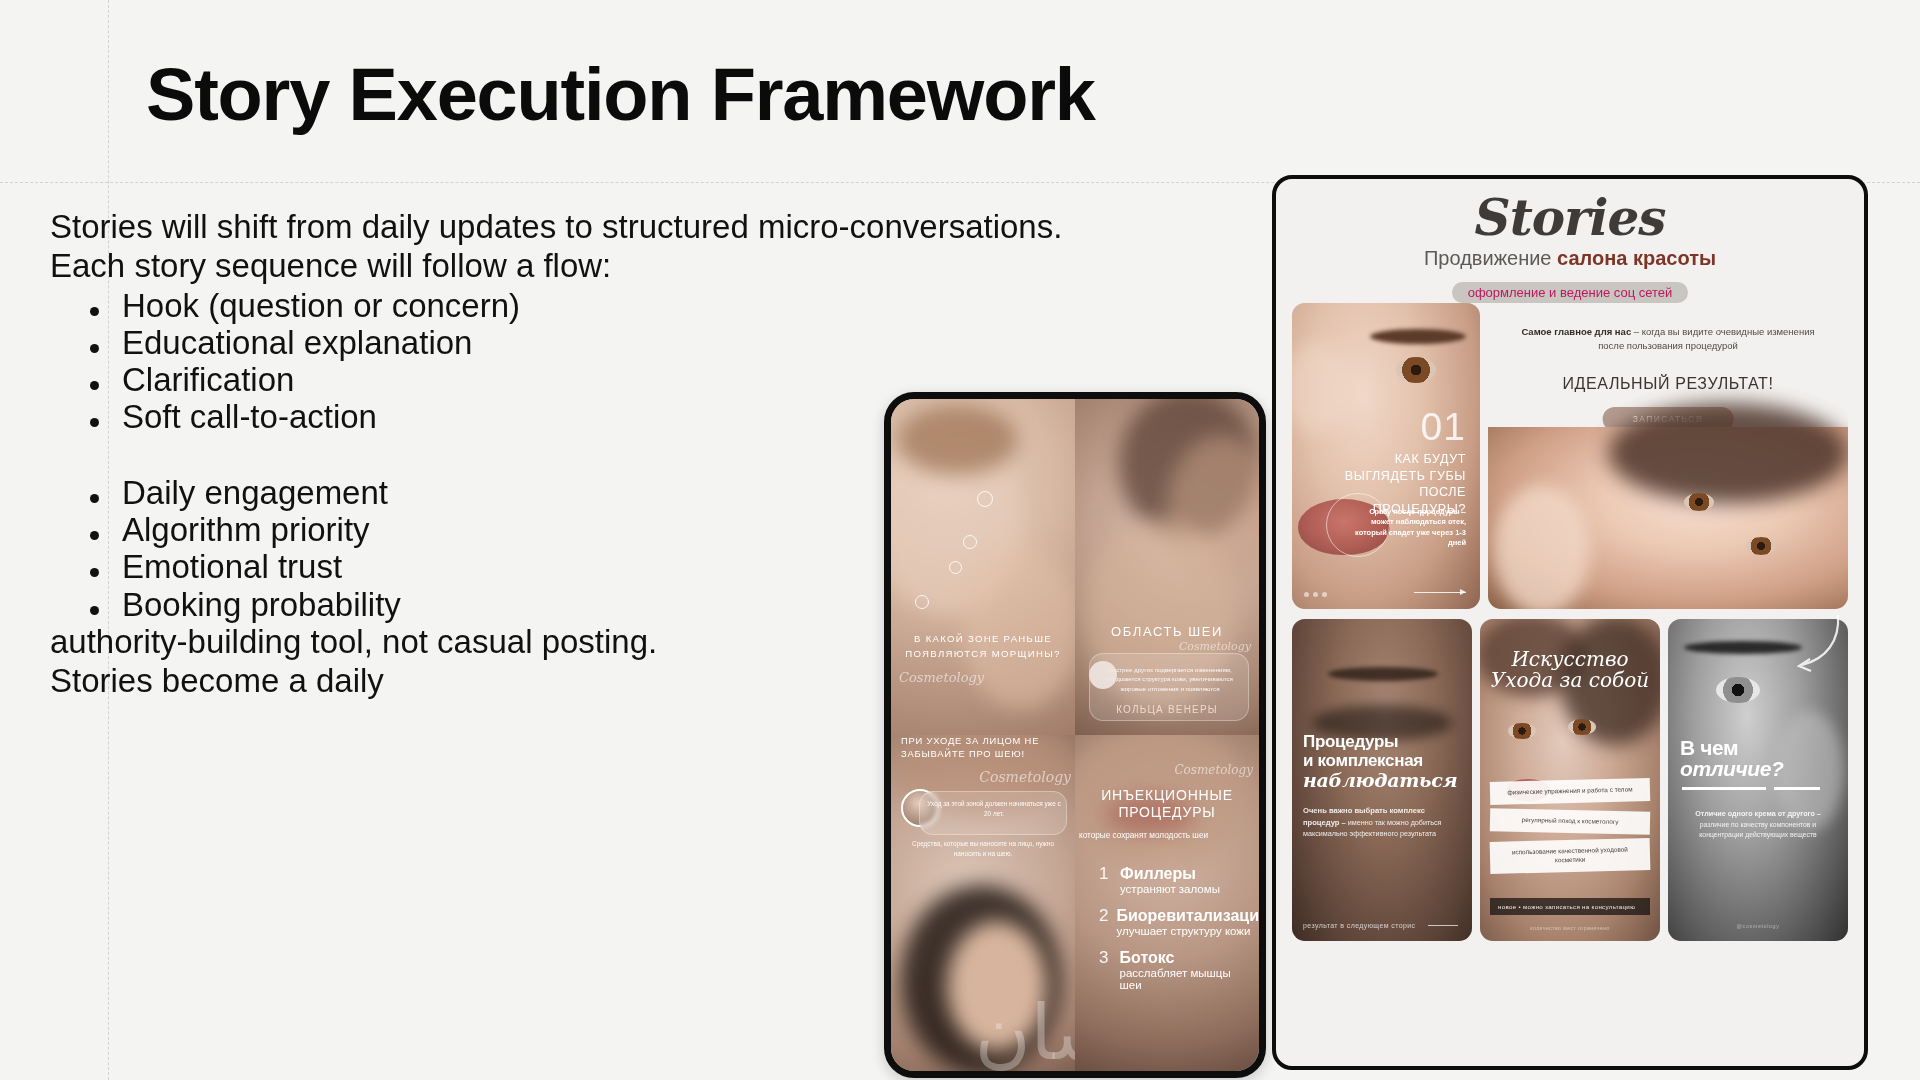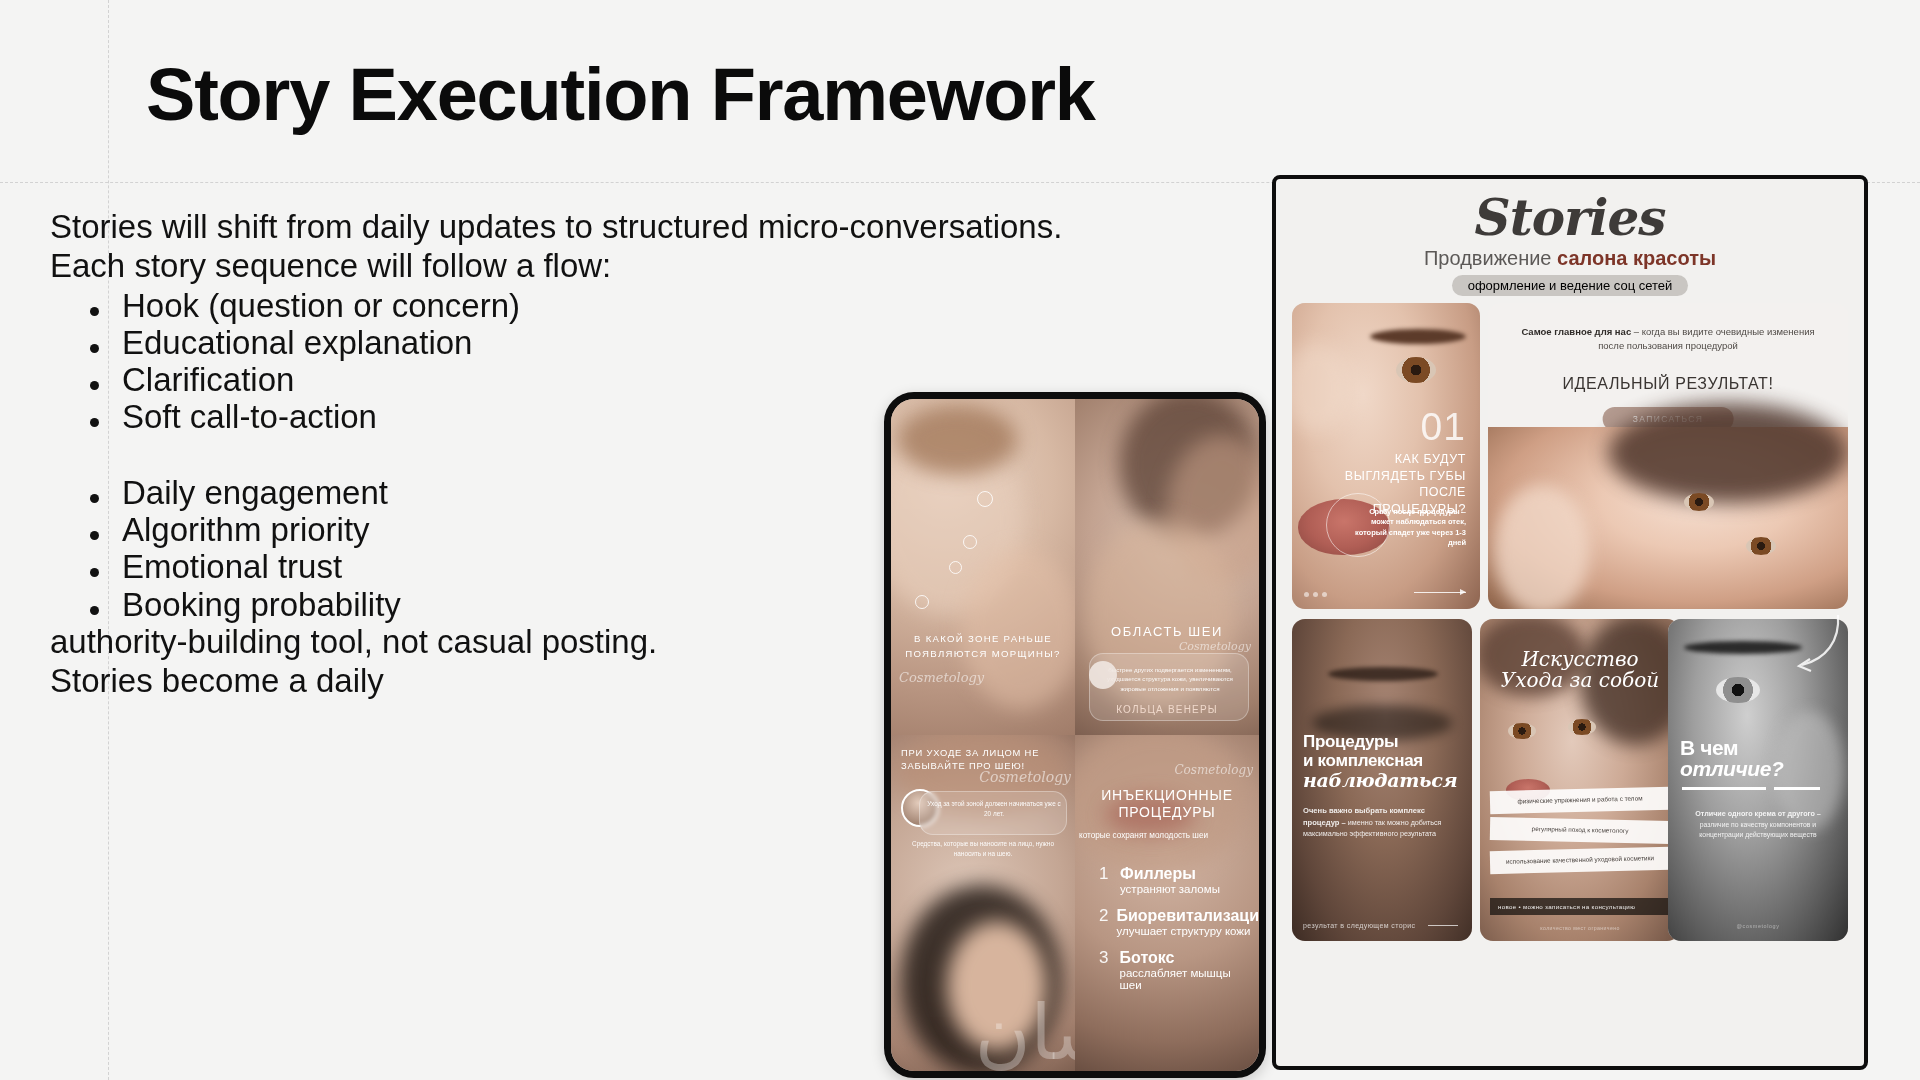--- a/index.html
+++ b/index.html
@@ -79,40 +79,40 @@
   .watermark{
     position:absolute;left:-62px;bottom:-6px;width:420px;
     font-size:76px;color:rgba(255,255,255,.30);
     font-family:"DejaVu Sans",sans-serif;direction:rtl;
     pointer-events:none;user-select:none;white-space:nowrap;
   }
 
   
   .board{
     position:absolute;left:1272px;top:175px;width:588px;height:887px;
-    border:4px solid #0d0d0d;border-radius:8px;background:#f2f1ef;overflow:hidden;
+    border:4px solid #0d0d0d;border-radius:20px;background:#f2f1ef;overflow:hidden;
   }
   .board-head{position:absolute;left:0;right:0;top:14px;text-align:center;}
   .brand-script{
     font-family:"DejaVu Serif",serif;font-style:italic;font-weight:bold;
     font-size:50px;color:#3e3b39;line-height:1;letter-spacing:-1px;
   }
   .brand-sub{font-size:20px;color:#5c5957;margin-top:4px;}
   .brand-sub b{color:#7d3528;}
   .brand-pill{
-    display:inline-block;margin-top:5px;padding:3px 16px;border-radius:11px;
-    background:#c9c6c2;color:#000000;font-size:13px;
+    display:inline-block;margin-top:12px;padding:3px 16px;border-radius:11px;
+    background:#c9c6c2;color:#be185d;font-size:13px;
   }
 
   .card{position:absolute;border-radius:13px;overflow:hidden;background:#ded3cb;}
 
   .c-01{left:16px;top:124px;width:188px;height:306px;}
   .c-02{left:212px;top:124px;width:360px;height:306px;background:#f3f1ef;}
   .c-03{left:16px;top:440px;width:180px;height:322px;}
-  .c-04{left:204px;top:440px;width:180px;height:322px;padding-left:20px;}
+  .c-04{left:204px;top:440px;width:180px;height:322px;}
   .c-05{left:392px;top:440px;width:180px;height:322px;}
 
   .lipface{position:absolute;inset:0;background:
     radial-gradient(ellipse at 38% 30%, #f0d8c8 0%, #e3c2ad 35%, #c89d85 68%, #8d6450 100%);}
   .browline{position:absolute;background:#5c3b2a;border-radius:50%;filter:blur(2px);}
   .eyeball{position:absolute;border-radius:50%;background:
     radial-gradient(circle at 50% 50%,#2a1a10 0 22%,#7b4a24 23% 58%,#d9c6b5 59% 100%);}
   .lips{position:absolute;border-radius:50% 50% 48% 48%;background:
     radial-gradient(ellipse at 50% 40%, #c9756a 0%, #b05e55 55%, #8a4740 100%);filter:blur(.4px);}
 
@@ -234,21 +234,21 @@
         <div class="glass" style="left:14px;right:10px;bottom:14px;height:66px;"></div>
         <div style="position:absolute;left:22px;right:16px;bottom:42px;color:rgba(255,255,255,.92);font-size:6.2px;line-height:1.5;text-align:center;">быстрее других подвергается изменениям, ухудшается структура кожи, увеличиваются жировые отложения и появляются</div>
         <div class="cap cap-up" style="bottom:20px;font-size:10px;color:#f0d9cc;letter-spacing:1.2px;">КОЛЬЦА ВЕНЕРЫ</div>
         <div style="position:absolute;left:14px;bottom:46px;width:28px;height:28px;border-radius:50%;background:#efe7e1;opacity:.9;"></div>
       </div>
 
       <div class="pm-cell skinC">
         <div class="face-blob" style="left:6px;top:-8px;width:170px;height:90px;background:#b88d74;opacity:.6;"></div>
         <div class="face-blob" style="left:10px;top:150px;width:160px;height:190px;background:#241b16;opacity:.85;"></div>
         <div class="face-blob" style="left:56px;top:186px;width:100px;height:130px;background:#e0bca4;opacity:.95;"></div>
-        <div style="position:absolute;left:10px;right:8px;top:12px;color:#fff;font-size:9.4px;letter-spacing:.8px;line-height:1.36;">
+        <div style="position:absolute;left:10px;right:8px;top:0;color:#fff;font-size:9.4px;letter-spacing:.8px;line-height:1.36;">
           <span>ПРИ УХОДЕ ЗА ЛИЦОМ НЕ</span><br>
           <span>ЗАБЫВАЙТЕ ПРО ШЕЮ!</span>
         </div>
         <div class="script" style="position:absolute;right:4px;top:34px;font-size:14px;color:#fff;">Cosmetology</div>
         <div class="avatar-sm" style="left:10px;top:54px;"></div>
         <div class="glass" style="left:28px;right:8px;top:56px;height:42px;"></div>
         <div style="position:absolute;left:34px;right:12px;top:64px;color:rgba(255,255,255,.95);font-size:6.4px;line-height:1.5;text-align:center;">Уход за этой зоной должен начинаться уже с 20 лет.</div>
         <div style="position:absolute;left:10px;right:10px;top:104px;color:rgba(255,255,255,.95);font-size:6.4px;line-height:1.5;text-align:center;">Средства, которые вы наносите на лицо, нужно наносить и на шею.</div>
         <div class="watermark">خدمسان</div>
       </div>

